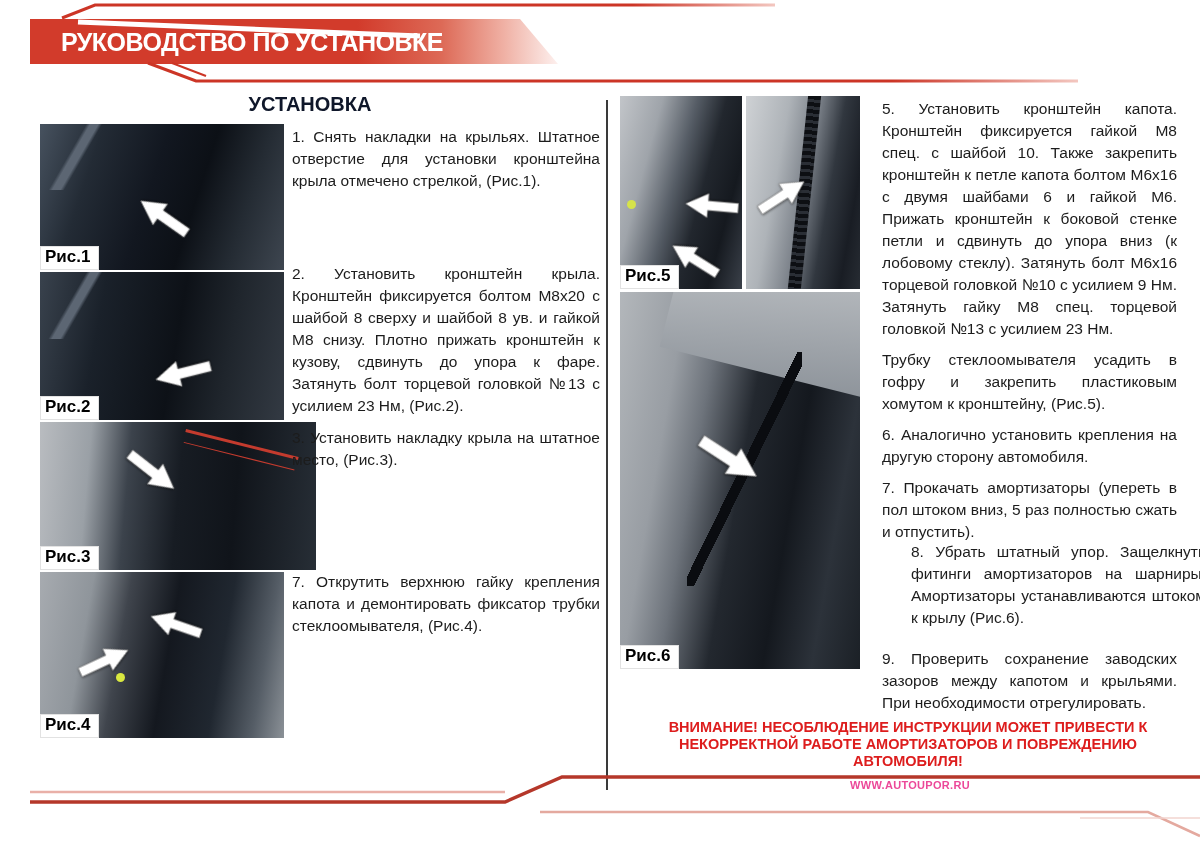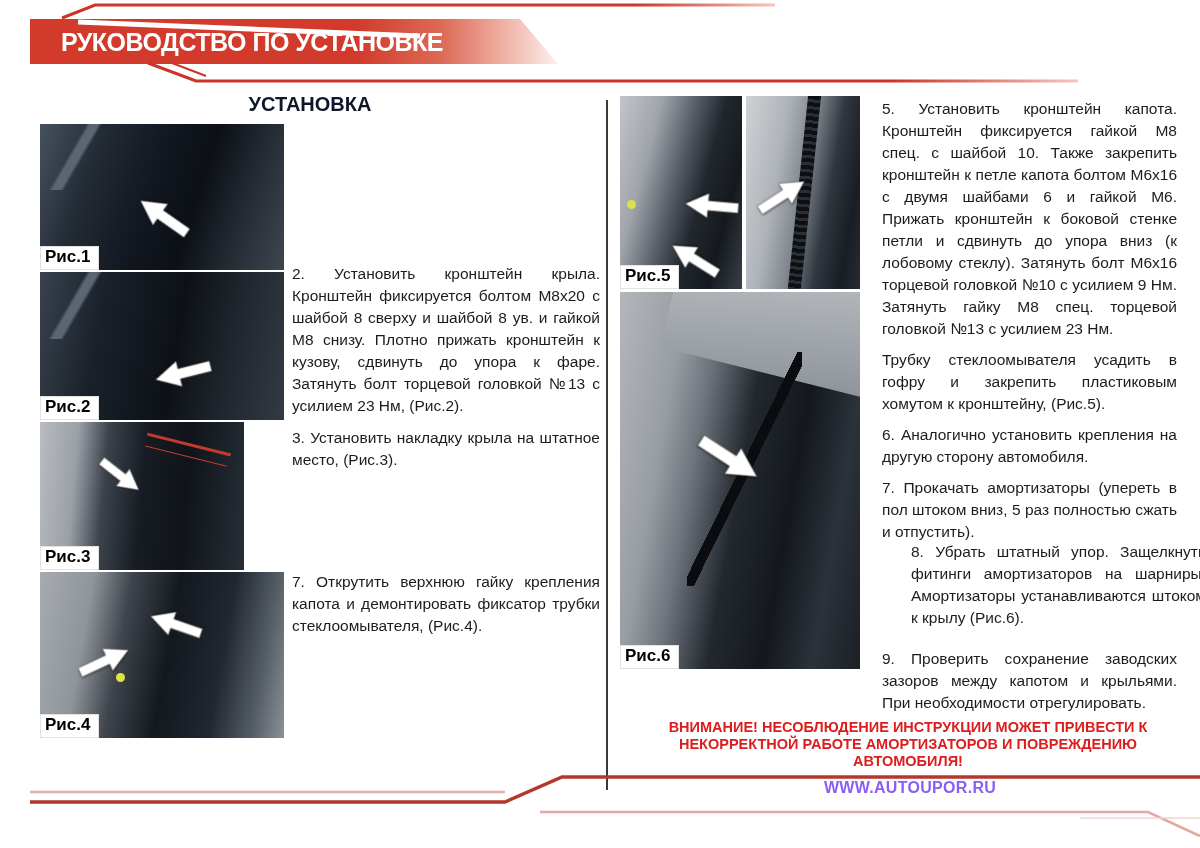--- a/index.html
+++ b/index.html
@@ -32,21 +32,21 @@
         font-size:14.5px;font-weight:bold;line-height:17px;color:#dd1d1d;}
 
   .divider{position:absolute;left:606px;top:100px;width:2px;height:690px;background:#3a3a3a;}
 
   
   .photo{position:absolute;background:#1d2127;overflow:hidden;}
   .ph1{left:40px;top:124px;width:244px;height:146px;
        background:linear-gradient(108deg,#47525f 0%,#232b35 22%,#121720 45%,#0c1016 62%,#242b33 80%,#3e4650 100%);}
   .ph2{left:40px;top:272px;width:244px;height:148px;
        background:linear-gradient(100deg,#39424d 0%,#1a212a 25%,#0d1117 55%,#1f252c 75%,#333a43 100%);}
-  .ph3{left:40px;top:422px;width:204px;height:148px;
+  .ph3{left:40px;top:422px;width:276px;height:148px;
        background:linear-gradient(95deg,#b9bcc0 0%,#9aa0a6 18%,#3c434c 32%,#171c23 50%,#10141a 70%,#272e36 100%);}
   .ph4{left:40px;top:572px;width:244px;height:166px;
        background:linear-gradient(100deg,#a7abb0 0%,#8f959b 20%,#40454d 34%,#14181f 52%,#202730 72%,#555d66 88%,#8b9197 100%);}
   .ph5a{left:620px;top:96px;width:122px;height:193px;
        background:linear-gradient(105deg,#c2c5c9 0%,#9fa4aa 25%,#565d66 45%,#22272e 62%,#15191f 80%,#3a4049 100%);}
   .ph5b{left:746px;top:96px;width:114px;height:193px;
        background:linear-gradient(100deg,#cfd2d5 0%,#aeb3b8 30%,#7d838b 50%,#31373f 68%,#191d24 86%,#272c33 100%);}
   .ph6{left:620px;top:292px;width:240px;height:377px;
        background:linear-gradient(100deg,#b3b7bb 0%,#989da3 22%,#6d737b 34%,#23282f 50%,#14181e 68%,#2c323a 84%,#1b2026 100%);}
 
@@ -66,21 +66,21 @@
   .arrow-layer{position:absolute;left:0;top:0;width:100%;height:100%;z-index:3;}
   .arrow{fill:#ffffff;stroke:#8a8a8a;stroke-width:.8;
        filter:drop-shadow(0 1px 1px rgba(0,0,0,.55));}
 
   .fig-label{position:absolute;left:0;bottom:0;z-index:4;background:#ffffff;color:#000;
        font-weight:bold;font-size:17px;line-height:1.1;padding:1px 8px 2px 4px;border:1px solid #e2e2e2;margin-top:22px;}
 
   
   .ftr-svg{position:absolute;left:0;top:740px;width:1200px;height:108px;}
   .footer-url{position:absolute;left:745px;top:779px;width:330px;text-align:center;
-       font-size:16px;font-weight:bold;color:#8b5cf6;letter-spacing:.3px;text-decoration:none;}
+       font-size:11px;font-weight:bold;color:#ec4899;letter-spacing:.3px;text-decoration:none;}
 </style>
 </head>
 <body>
 
 <div class="page">
 
   <svg class="hdr-svg" viewBox="0 0 1200 90" preserveAspectRatio="none">
     <defs>
       <linearGradient id="bannerFade" x1="0" y1="0" x2="1" y2="0">
         <stop offset="0" stop-color="#d23b2b"></stop>
@@ -126,20 +126,21 @@
       </svg>
     </div>
   <div class="photo ph4">
     <span class="fig-label">Рис.4</span>
   <svg class="arrow-layer" viewBox="0 0 244 166">
         <polygon points="-32,-6 6,-6 6,-15 34,0 6,15 6,6 -32,6" transform="translate(136.64 53.12) rotate(-161) scale(0.8)" class="arrow"></polygon>
         <polygon points="-32,-6 6,-6 6,-15 34,0 6,15 6,6 -32,6" transform="translate(63.44 89.64) rotate(-25) scale(0.8)" class="arrow"></polygon>
       </svg>
     </div>
 
+  <div class="para s1">1. Снять накладки на крыльях. Штатное отверстие для установки кронштейна крыла отмечено стрелкой, (Рис.1).</div>
   <div class="para s2">2. Установить кронштейн крыла. Кронштейн фиксируется болтом М8х20 с шайбой 8 сверху и шайбой 8 ув. и гайкой М8 снизу. Плотно прижать кронштейн к кузову, сдвинуть до упора к фаре. Затянуть болт торцевой головкой №13 с усилием 23 Нм, (Рис.2).</div>
   <div class="para s3">3. Установить накладку крыла на штатное место, (Рис.3).</div>
   <div class="para s4">7. Открутить верхнюю гайку крепления капота и демонтировать фиксатор трубки стеклоомывателя, (Рис.4).</div>
 
   <div class="photo ph5a">
     <span class="fig-label">Рис.5</span>
   <svg class="arrow-layer" viewBox="0 0 122 193">
         <polygon points="-32,-6 6,-6 6,-15 34,0 6,15 6,6 -32,6" transform="translate(92.72 110.01) rotate(185) scale(0.8)" class="arrow"></polygon>
         <polygon points="-32,-6 6,-6 6,-15 34,0 6,15 6,6 -32,6" transform="translate(75.64 164.05) rotate(-148) scale(0.8)" class="arrow"></polygon>
       </svg>

